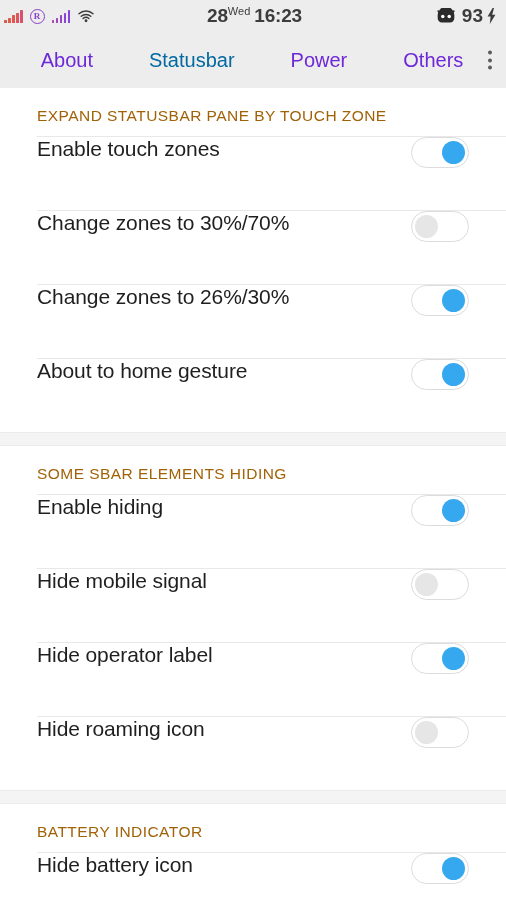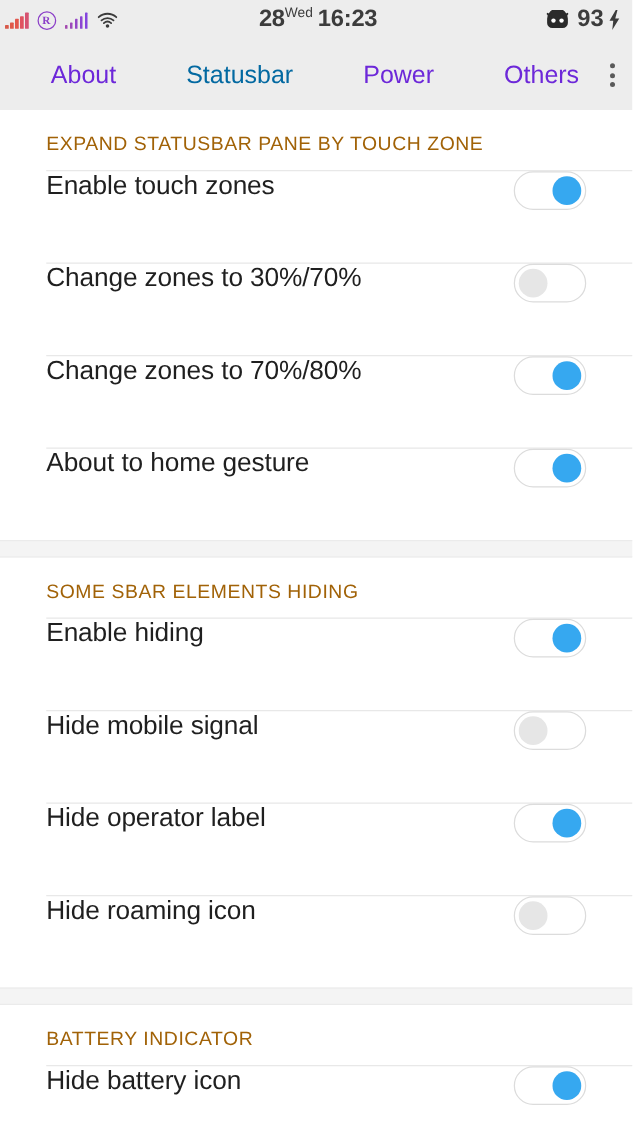--- a/index.html
+++ b/index.html
@@ -297,21 +297,21 @@
 
     <div class="row">
       <span class="row-label">Change zones to 30%/70%</span>
       <span class="switch off">
           <span class="knob"></span>
         </span>
     </div>
     <div class="divider"></div>
 
     <div class="row">
-      <span class="row-label">Change zones to 70%/80%</span>
+      <span class="row-label">Change zones to 26%/30%</span>
       <span class="switch on">
           <span class="knob"></span>
         </span>
     </div>
     <div class="divider"></div>
 
     <div class="row">
       <span class="row-label">About to home gesture</span>
       <span class="switch on">
           <span class="knob"></span>

